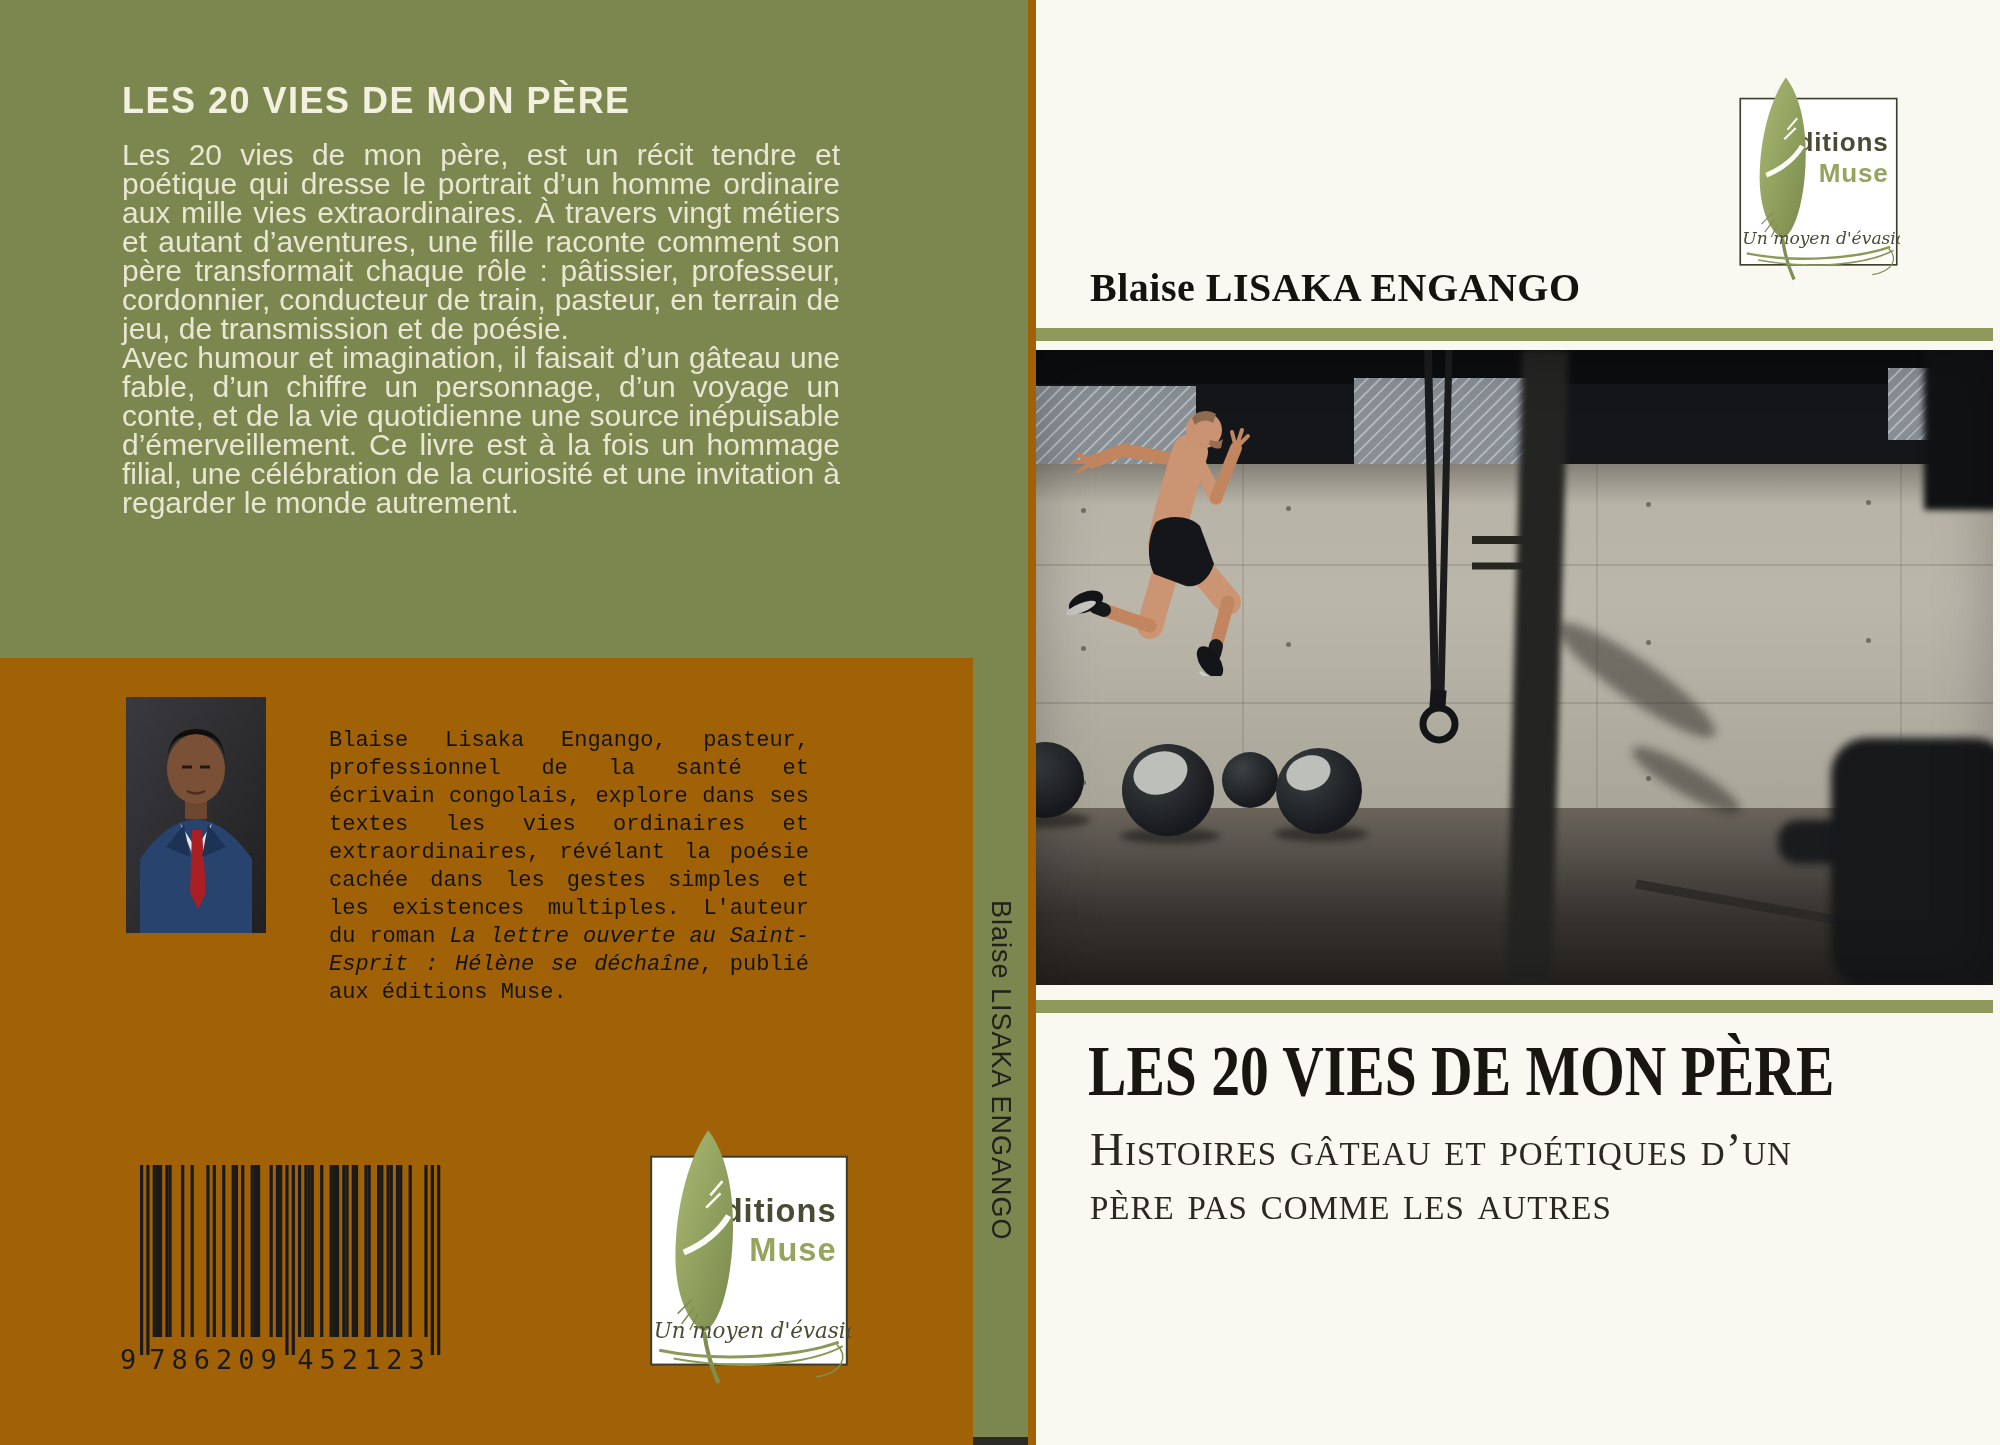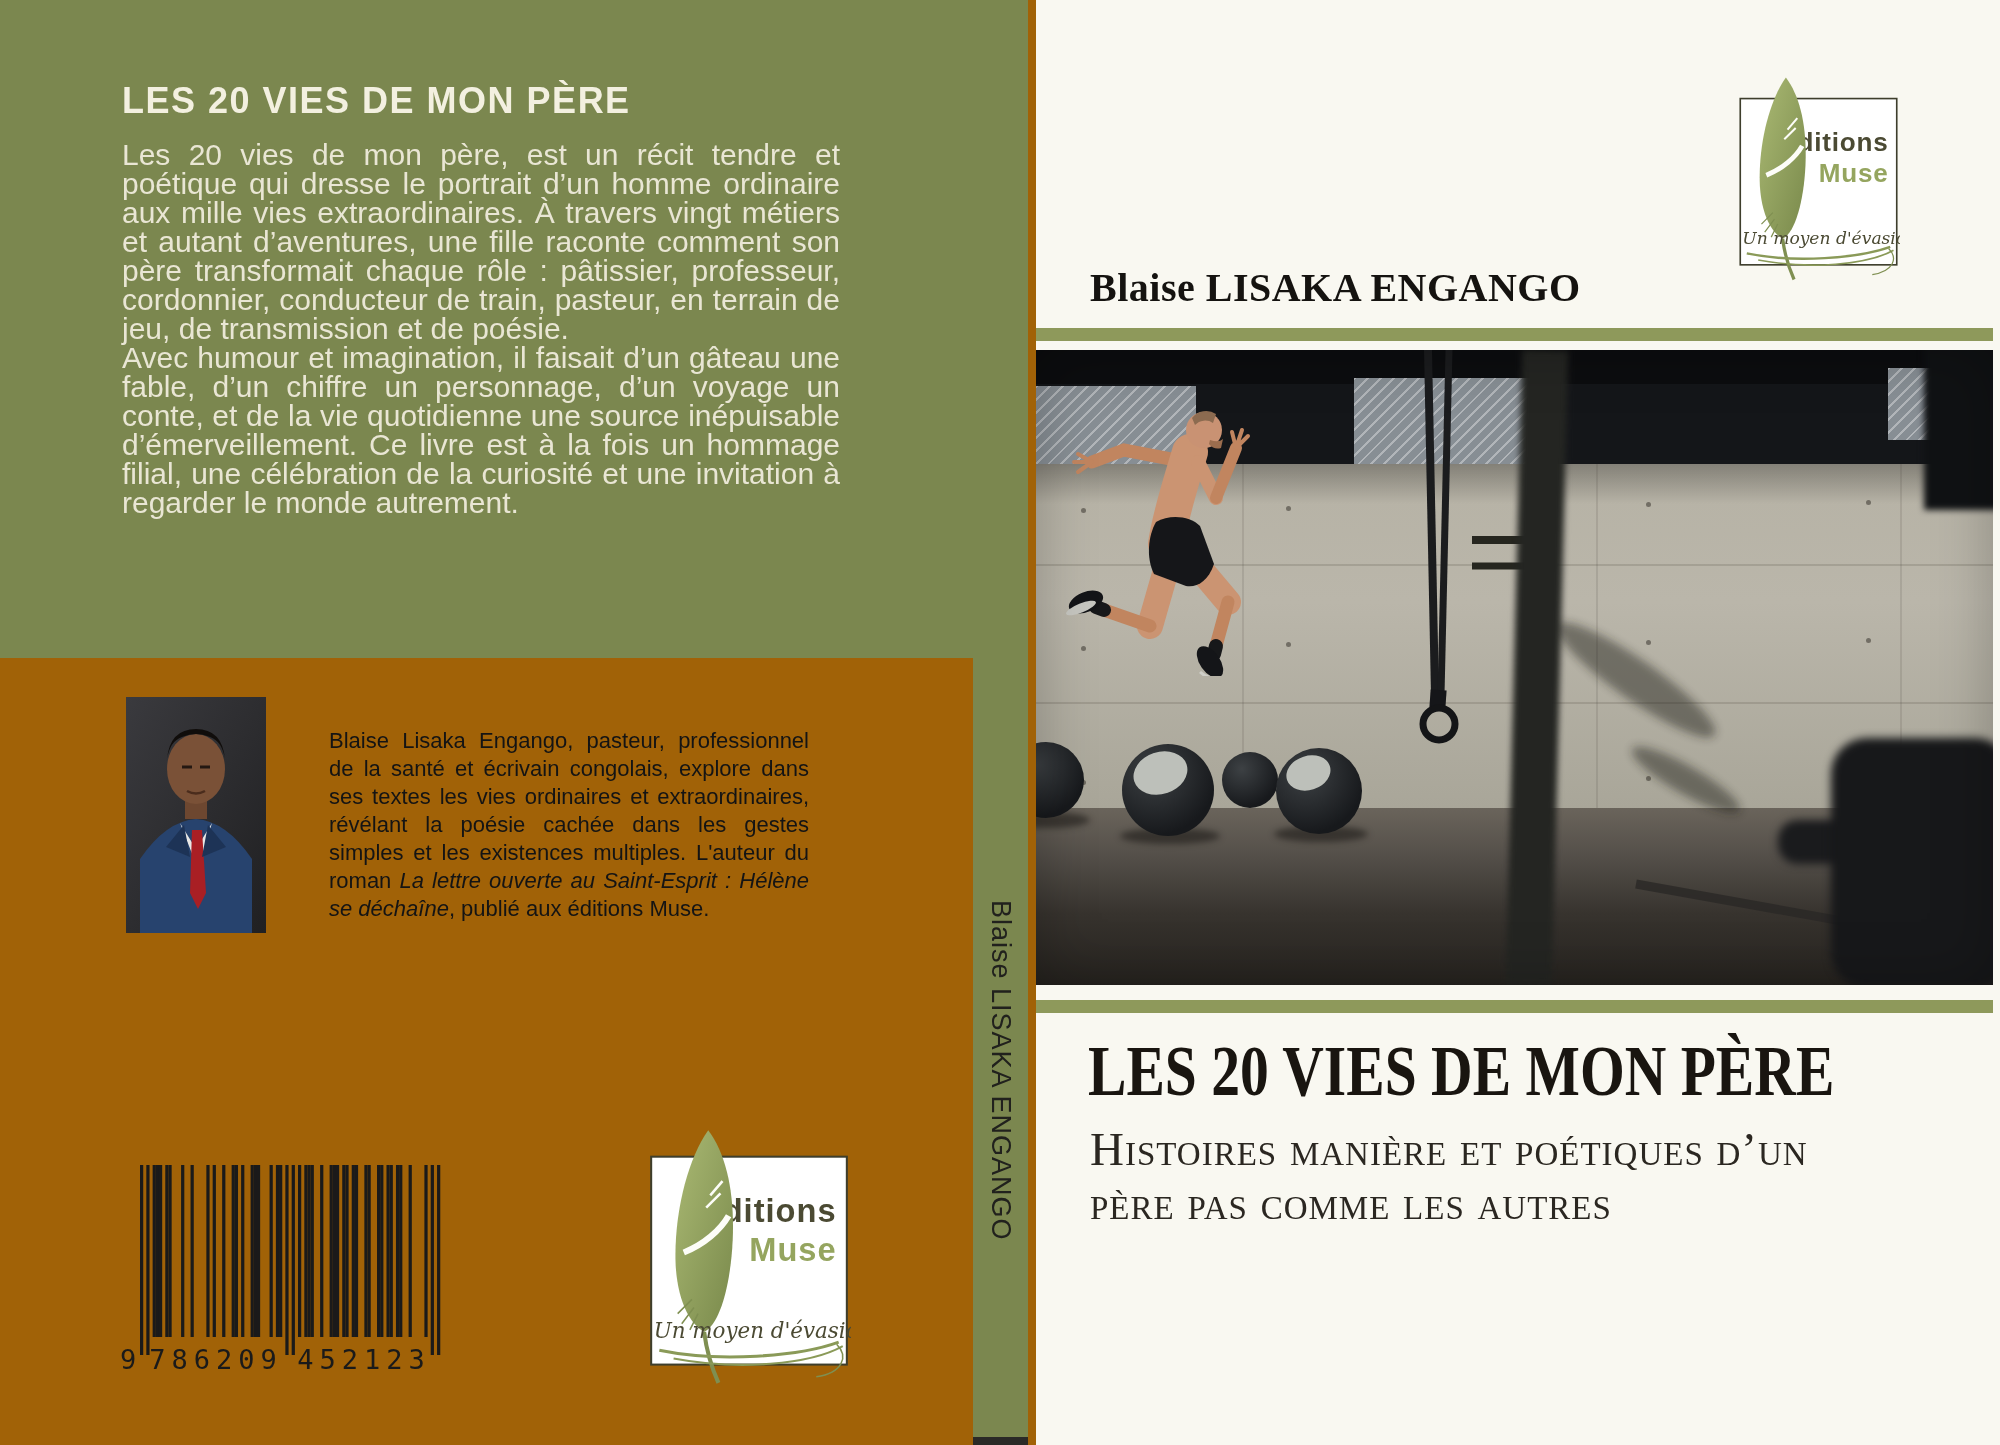--- a/index.html
+++ b/index.html
@@ -11,21 +11,21 @@
   
   .back-green{left:0;top:0;width:1028px;height:658px;background:#7b874f;}
   .spine{left:973px;top:0;width:55px;height:1438px;background:#7b874f;}
   .spine-cap{left:973px;top:1437px;width:55px;height:8px;background:#2b2a27;}
   .spine-title{left:973px;top:900px;width:55px;height:420px;writing-mode:vertical-rl;
       line-height:55px;font-size:27px;color:#21211d;letter-spacing:1px;}
   .back-title{left:122px;top:80px;font-weight:700;font-size:36px;letter-spacing:1.5px;color:#f3f0e0;}
   .back-blurb{left:122px;top:140px;width:718px;font-size:30px;line-height:29px;color:#e9e6d4;text-align:justify;}
   .back-blurb p{margin:0;}
   .author-photo{left:125px;top:697px;width:142px;height:236px;}
-  .bio{left:329px;top:705px;width:480px;font-size:22px;line-height:28px;color:#141414;text-align:justify;}
+  .bio{left:329px;top:705px;width:480px;font-size:22px;line-height:28px;color:#141414;text-align:justify;font-family:Liberation Mono, monospace;}
   .bio .it{font-style:italic;}
   .barcode{left:120px;top:1163px;width:340px;height:212px;}
   .barcode rect{fill:#1a1a1a;}
   .barcode text{font-family:"DejaVu Sans Mono",monospace;font-size:27px;fill:#1a1a1a;}
 
   
   .logo-back{left:647px;top:1120px;width:204px;height:267px;}
   .logo-front{left:1737px;top:69px;width:163px;height:214px;}
   .logo-name{font-family:"Liberation Sans",sans-serif;font-weight:700;font-size:32px;letter-spacing:1px;}
   .logo-tagline{font-family:"DejaVu Serif",serif;font-style:italic;font-size:21px;}
@@ -283,21 +283,21 @@
     <div class="abs strap-wide"></div>
     <div class="abs dark-top-right"></div>
     <div class="abs machine-arm"></div>
     <div class="abs machine"></div>
     <div class="abs photo-vignette"></div>
   </div>
 
   <div class="abs bar bar2"></div>
   <div class="abs front-title">LES 20 VIES DE MON PÈRE</div>
   <div class="abs front-subtitle">
-    <div>Histoires manière et poétiques d’un</div>
+    <div>Histoires gâteau et poétiques d’un</div>
     <div>père pas comme les autres</div>
   </div>
 
   <svg class="abs logo-front" viewBox="0 0 200 262">
     <rect x="4" y="36" width="192" height="204" fill="#ffffff" stroke="#3e3e2c" stroke-width="2"></rect>
     <text class="logo-name" x="186" y="100" text-anchor="end" fill="#4b4a33">Éditions</text>
     <text class="logo-name" x="186" y="138" text-anchor="end" fill="#95a55f">Muse</text>
     <g>
       <path d="M60,10 C40,38 26,92 28,142 C30,178 42,200 56,208 C72,200 82,160 84,118 C86,72 78,34 60,10 Z" fill="url(#fg)"></path>
       <path d="M36,130 C56,122 72,108 80,94" stroke="#fdfdf8" stroke-width="6" fill="none"></path>

